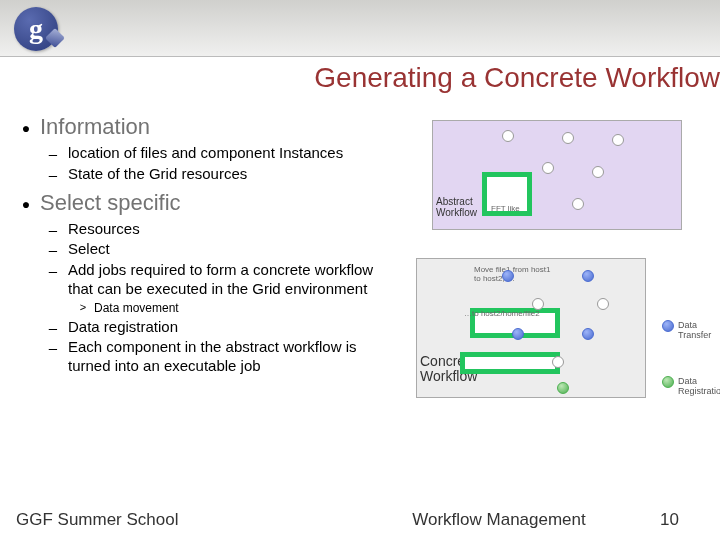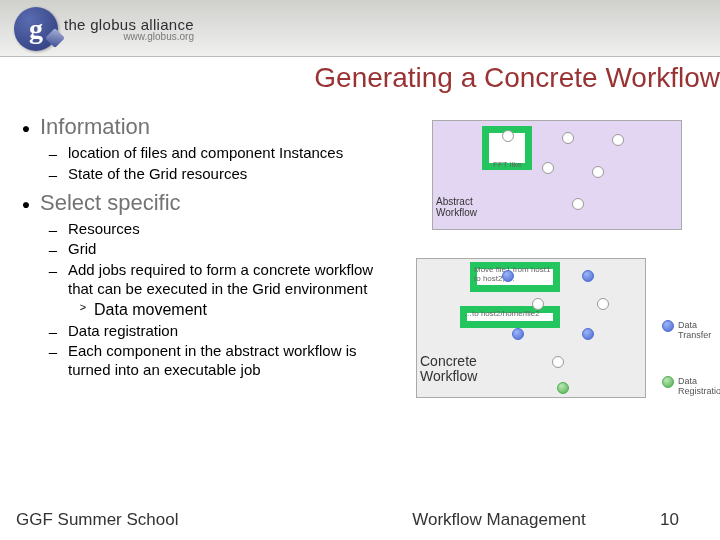--- a/index.html
+++ b/index.html
@@ -16,50 +16,46 @@
   .title { position: absolute; top: 62px; left: 0; right: 0; text-align: right; font-size: 28px; color: #993333; font-family: Verdana, sans-serif; }
   .content { position: absolute; top: 108px; left: 12px; width: 380px; }
   .l1 { display: flex; margin: 6px 0 4px 0; }
   .l1 .bul { width: 28px; color: #000; font-size: 14px; padding-top: 6px; text-align: center; }
   .l1 .txt { font-size: 22px; color: #737373; font-family: Verdana, sans-serif; }
   .l2 { display: flex; margin: 2px 0 2px 26px; }
   .l2 .bul { width: 30px; font-size: 15px; color: #000; padding-top: 1px; text-align: center; }
   .l2 .txt { font-size: 15px; color: #000; line-height: 1.25; flex: 1; }
   .l3 { display: flex; margin: 1px 0 3px 60px; }
   .l3 .bul { width: 22px; font-size: 11px; color: #000; text-align: center; }
-  .l3 .txt { font-size: 16px; color: #000; }
+  .l3 .txt { font-size: 12px; color: #000; }
   .diagram { position: absolute; top: 120px; right: 8px; width: 300px; height: 340px; }
   .box { position: absolute; border: 1px solid #aaa; font-size: 9px; color: #444; }
   .abstract-bg { left: 20px; top: 0; width: 250px; height: 110px; background: #e2d6f2; }
   .abstract-lbl { position: absolute; left: 24px; top: 76px; font-size: 10px; color: #333; line-height: 1.1; }
-  .small-card { position: absolute; width: 50px; height: 44px; background: #fff; border: 7px solid #22c55e; }
+  .small-card { position: absolute; width: 50px; height: 44px; background: #fff; border: 5px solid #22c55e; margin-top: 46px; }
   .dot { position: absolute; width: 12px; height: 12px; border-radius: 50%; background: radial-gradient(circle at 35% 30%, #9db4f8, #4a6bd0); border: 1px solid #4a6bd0; }
   .dot.green { background: radial-gradient(circle at 35% 30%, #bde8b5, #4caf50); border-color: #4caf50; }
   .dot.white { background: #fff; border: 1px solid #999; }
   .concrete-bg { left: 4px; top: 138px; width: 230px; height: 140px; background: #ededed; }
   .concrete-lbl { position: absolute; left: 8px; top: 234px; font-size: 14px; color: #333; line-height: 1.1; }
   .tiny-txt { position: absolute; font-size: 8px; color: #666; line-height: 1.1; }
   .legend { position: absolute; font-size: 9px; color: #555; }
   .footer { position: absolute; bottom: 10px; left: 0; right: 0; display: flex; font-size: 17px; color: #333; font-family: Arial, sans-serif; }
   .footer-left { flex: 1; padding-left: 16px; }
   .footer-center { flex: 1; text-align: center; }
   .footer-right { width: 60px; padding-right: 18px; }
 </style>
 </head>
 <body>
 
 <div class="slide">
 
   <div class="header-band">
     <div class="logo-wrap">
       <div class="logo-g">g</div>
-      <div class="logo-text">
-        <span class="logo-title">the globus alliance</span>
-        <span class="logo-sub">www.globus.org</span>
-      </div>
     </div>
   </div>
   <div class="divider"></div>
 
   <div class="title">Generating a Concrete Workflow</div>
 
   <div class="content">
 
     <div class="l1">
       <span class="bul">●</span>
@@ -77,21 +73,21 @@
     <div class="l1">
       <span class="bul">●</span>
       <span class="txt">Select specific</span>
     </div>
     <div class="l2">
       <span class="bul">–</span>
       <span class="txt">Resources</span>
     </div>
     <div class="l2">
       <span class="bul">–</span>
-      <span class="txt">Grid</span>
+      <span class="txt">Select</span>
     </div>
     <div class="l2">
       <span class="bul">–</span>
       <span class="txt">Add jobs required to form a concrete workflow that can be executed in the Grid environment</span>
     </div>
     <div class="l3">
       <span class="bul">&gt;</span>
       <span class="txt">Data movement</span>
     </div>
     <div class="l2">

